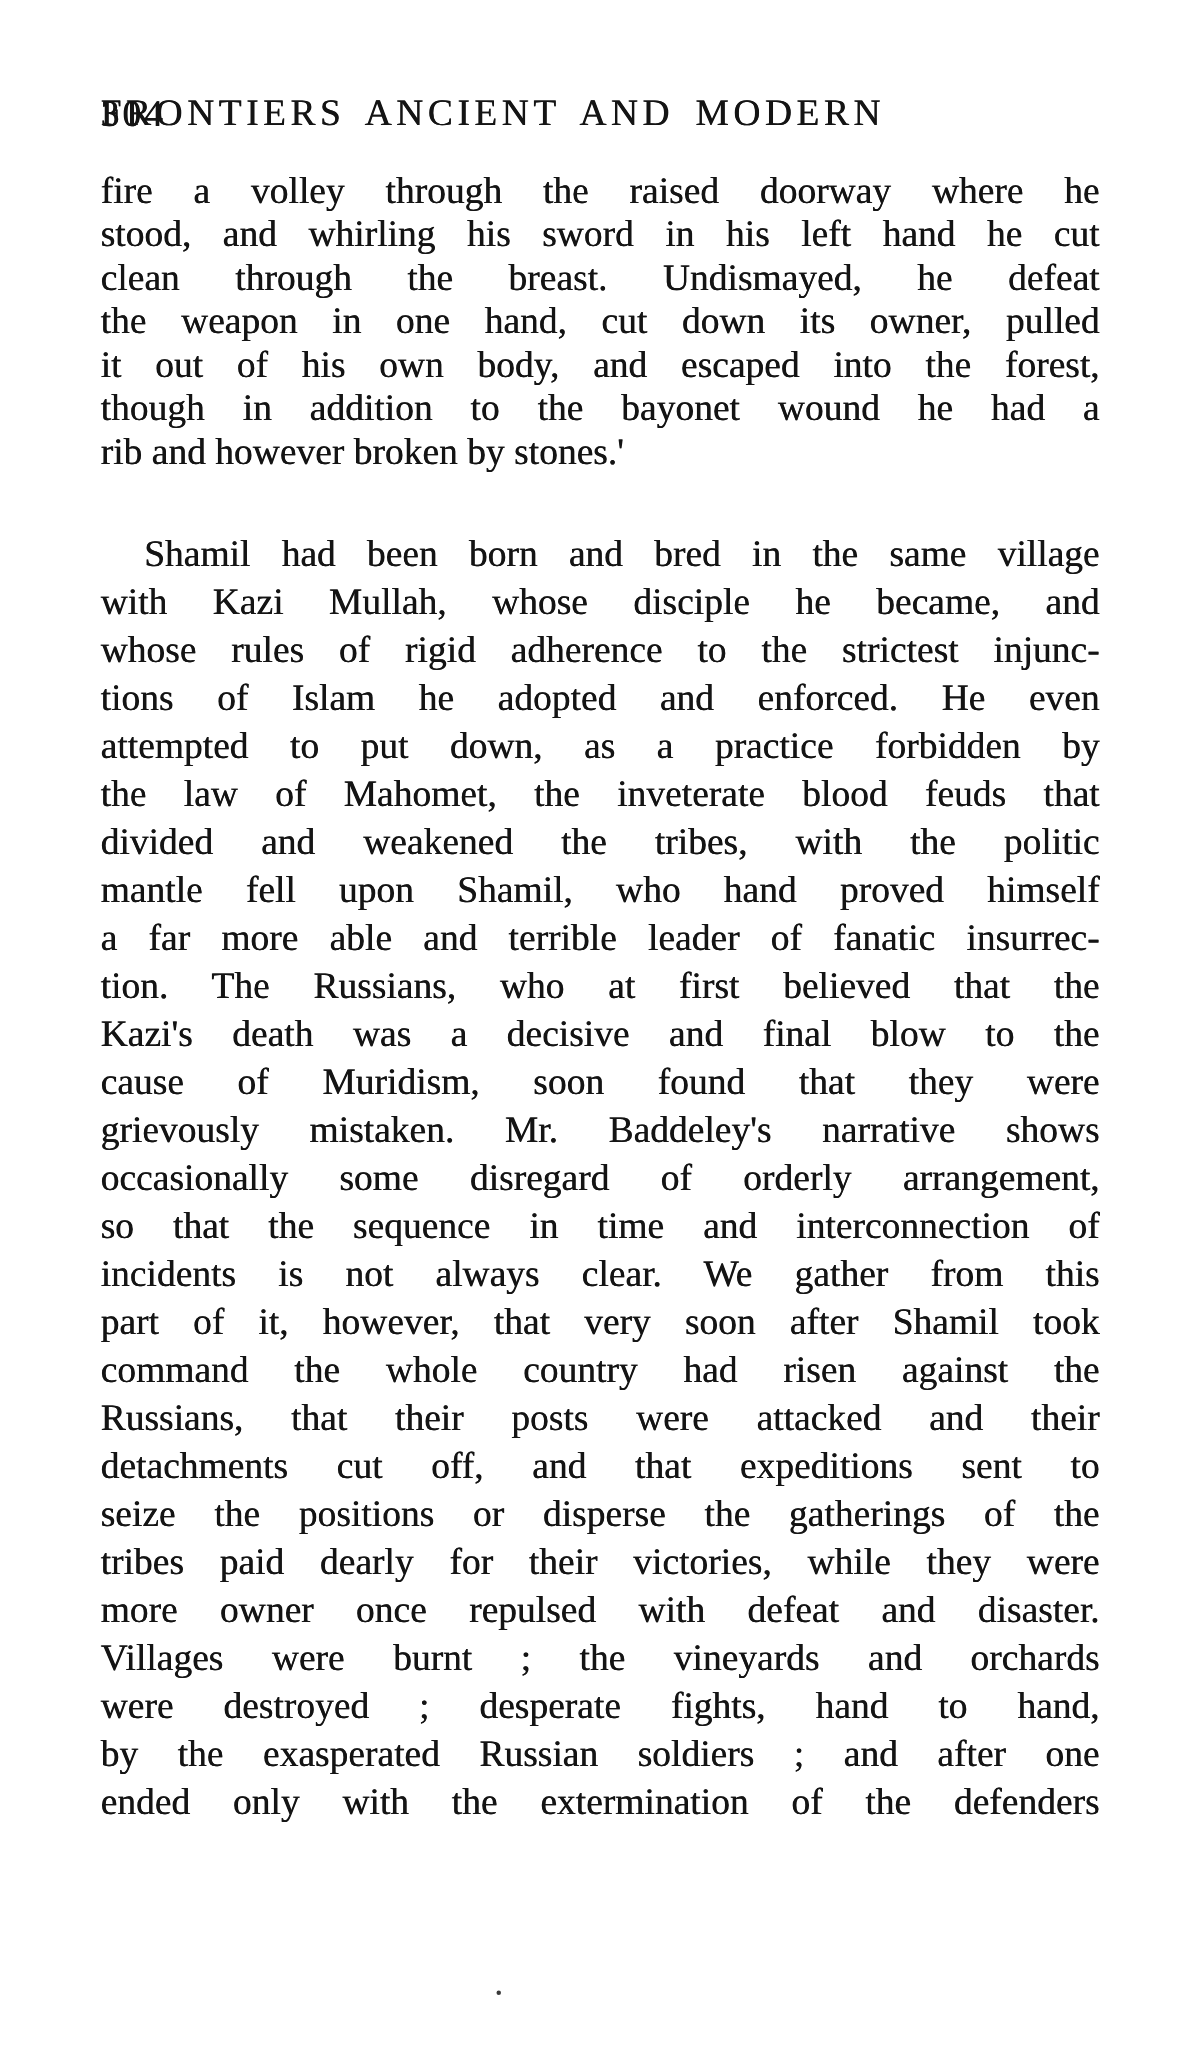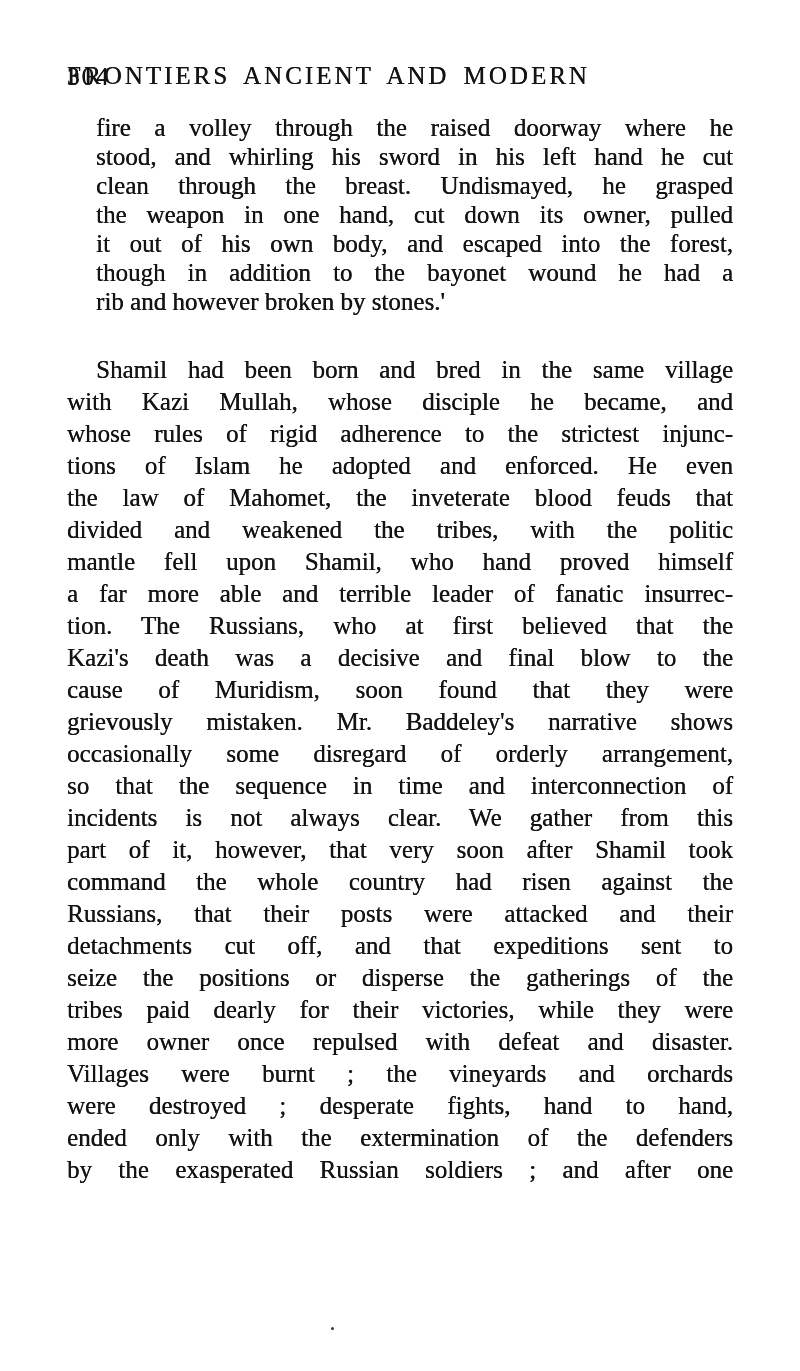--- a/index.html
+++ b/index.html
@@ -46,21 +46,21 @@
   }
   .para .line {
     text-align: justify;
     text-align-last: justify;
     text-shadow: 0.3px 0.3px 0 currentColor;
     white-space: normal;
   }
   .para .line.last {
     text-align-last: left;
   }
-  .p1 .line { line-height: 29px; margin-left: 29px; }
+  .p1 .line { line-height: 29px; }
   .p2 .line { line-height: 32px; }
   .p1 { margin-bottom: 38px; }
   .p2 .line:first-child { text-indent: 29px; }
   .speck {
     position: absolute;
     left: 331px;
     top: 1327px;
     width: 3px;
     height: 3px;
     background: #3a3a3a;
@@ -73,50 +73,51 @@
 <div class="page">
   <header class="running-head">
     <span class="page-num">304</span>
     <span class="head-title">FRONTIERS ANCIENT AND MODERN</span>
   </header>
 
   <main class="text-block">
     <div class="para p1">
         <div class="line">fire a volley through the raised doorway where he</div>
         <div class="line">stood, and whirling his sword in his left hand he cut</div>
-        <div class="line">clean through the breast.  Undismayed, he grasped</div>
+        <div class="line">clean through the breast.  Undismayed, he defeat</div>
         <div class="line">the weapon in one hand, cut down its owner, pulled</div>
         <div class="line">it out of his own body, and escaped into the forest,</div>
         <div class="line">though in addition to the bayonet wound he had a</div>
         <div class="line last">rib and however broken by stones.'</div>
       </div>
     <div class="para p2">
         <div class="line">Shamil had been born and bred in the same village</div>
         <div class="line">with Kazi Mullah, whose disciple he became, and</div>
         <div class="line">whose rules of rigid adherence to the strictest injunc-</div>
         <div class="line">tions of Islam he adopted and enforced.  He even</div>
+        <div class="line">attempted to put down, as a practice forbidden by</div>
         <div class="line">the law of Mahomet, the inveterate blood feuds that</div>
         <div class="line">divided and weakened the tribes, with the politic</div>
         <div class="line">mantle fell upon Shamil, who hand proved himself</div>
         <div class="line">a far more able and terrible leader of fanatic insurrec-</div>
         <div class="line">tion.  The Russians, who at first believed that the</div>
         <div class="line">Kazi's death was a decisive and final blow to the</div>
         <div class="line">cause of Muridism, soon found that they were</div>
         <div class="line">grievously mistaken.  Mr. Baddeley's narrative shows</div>
         <div class="line">occasionally some disregard of orderly arrangement,</div>
         <div class="line">so that the sequence in time and interconnection of</div>
         <div class="line">incidents is not always clear.  We gather from this</div>
         <div class="line">part of it, however, that very soon after Shamil took</div>
         <div class="line">command the whole country had risen against the</div>
         <div class="line">Russians, that their posts were attacked and their</div>
         <div class="line">detachments cut off, and that expeditions sent to</div>
         <div class="line">seize the positions or disperse the gatherings of the</div>
         <div class="line">tribes paid dearly for their victories, while they were</div>
         <div class="line">more owner once repulsed with defeat and disaster.</div>
         <div class="line">Villages were burnt ;  the vineyards and orchards</div>
         <div class="line">were destroyed ;  desperate fights, hand to hand,</div>
+        <div class="line">by the exasperated Russian soldiers ;  and after one</div>
         <div class="line">ended only with the extermination of the defenders</div>
-        <div class="line">by the exasperated Russian soldiers ;  and after one</div>
       </div>
   </main>
 
   <div class="speck"></div>
 </div>
 
 </body></html>

